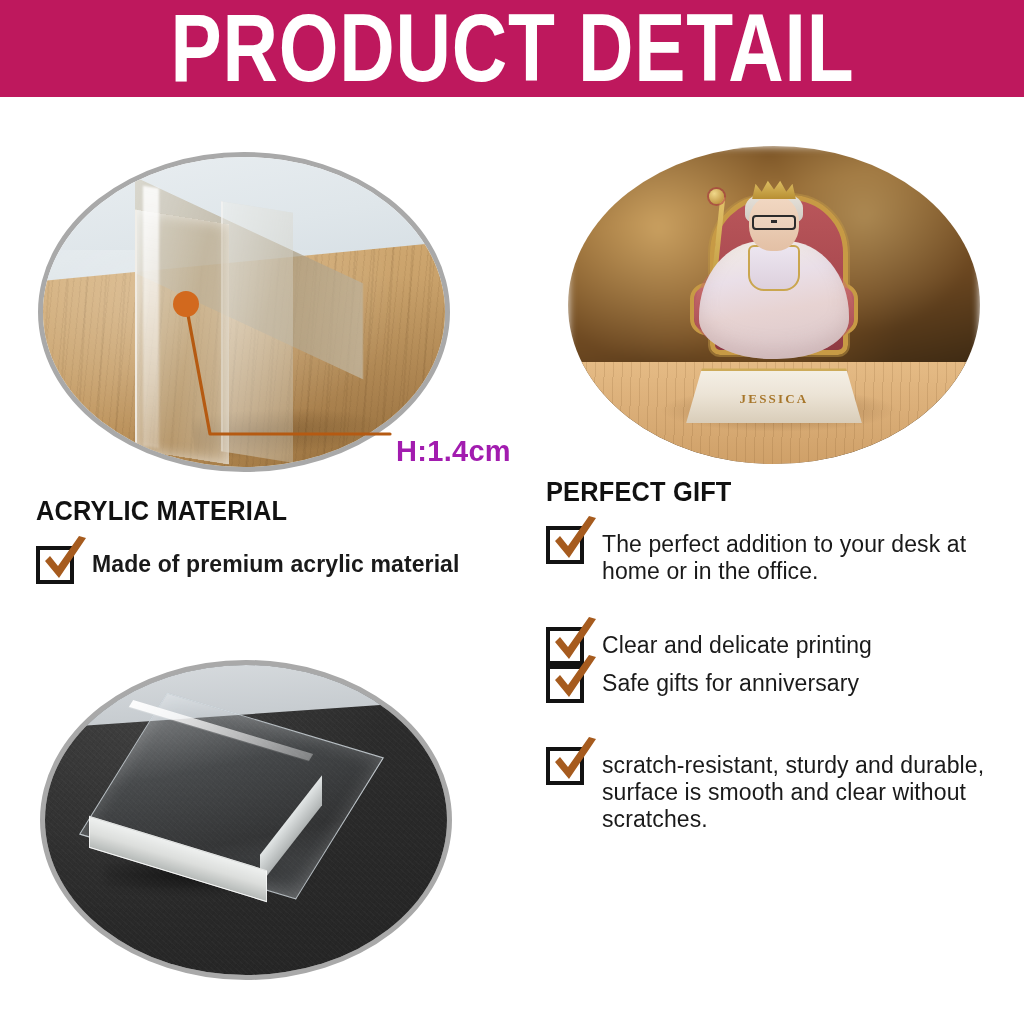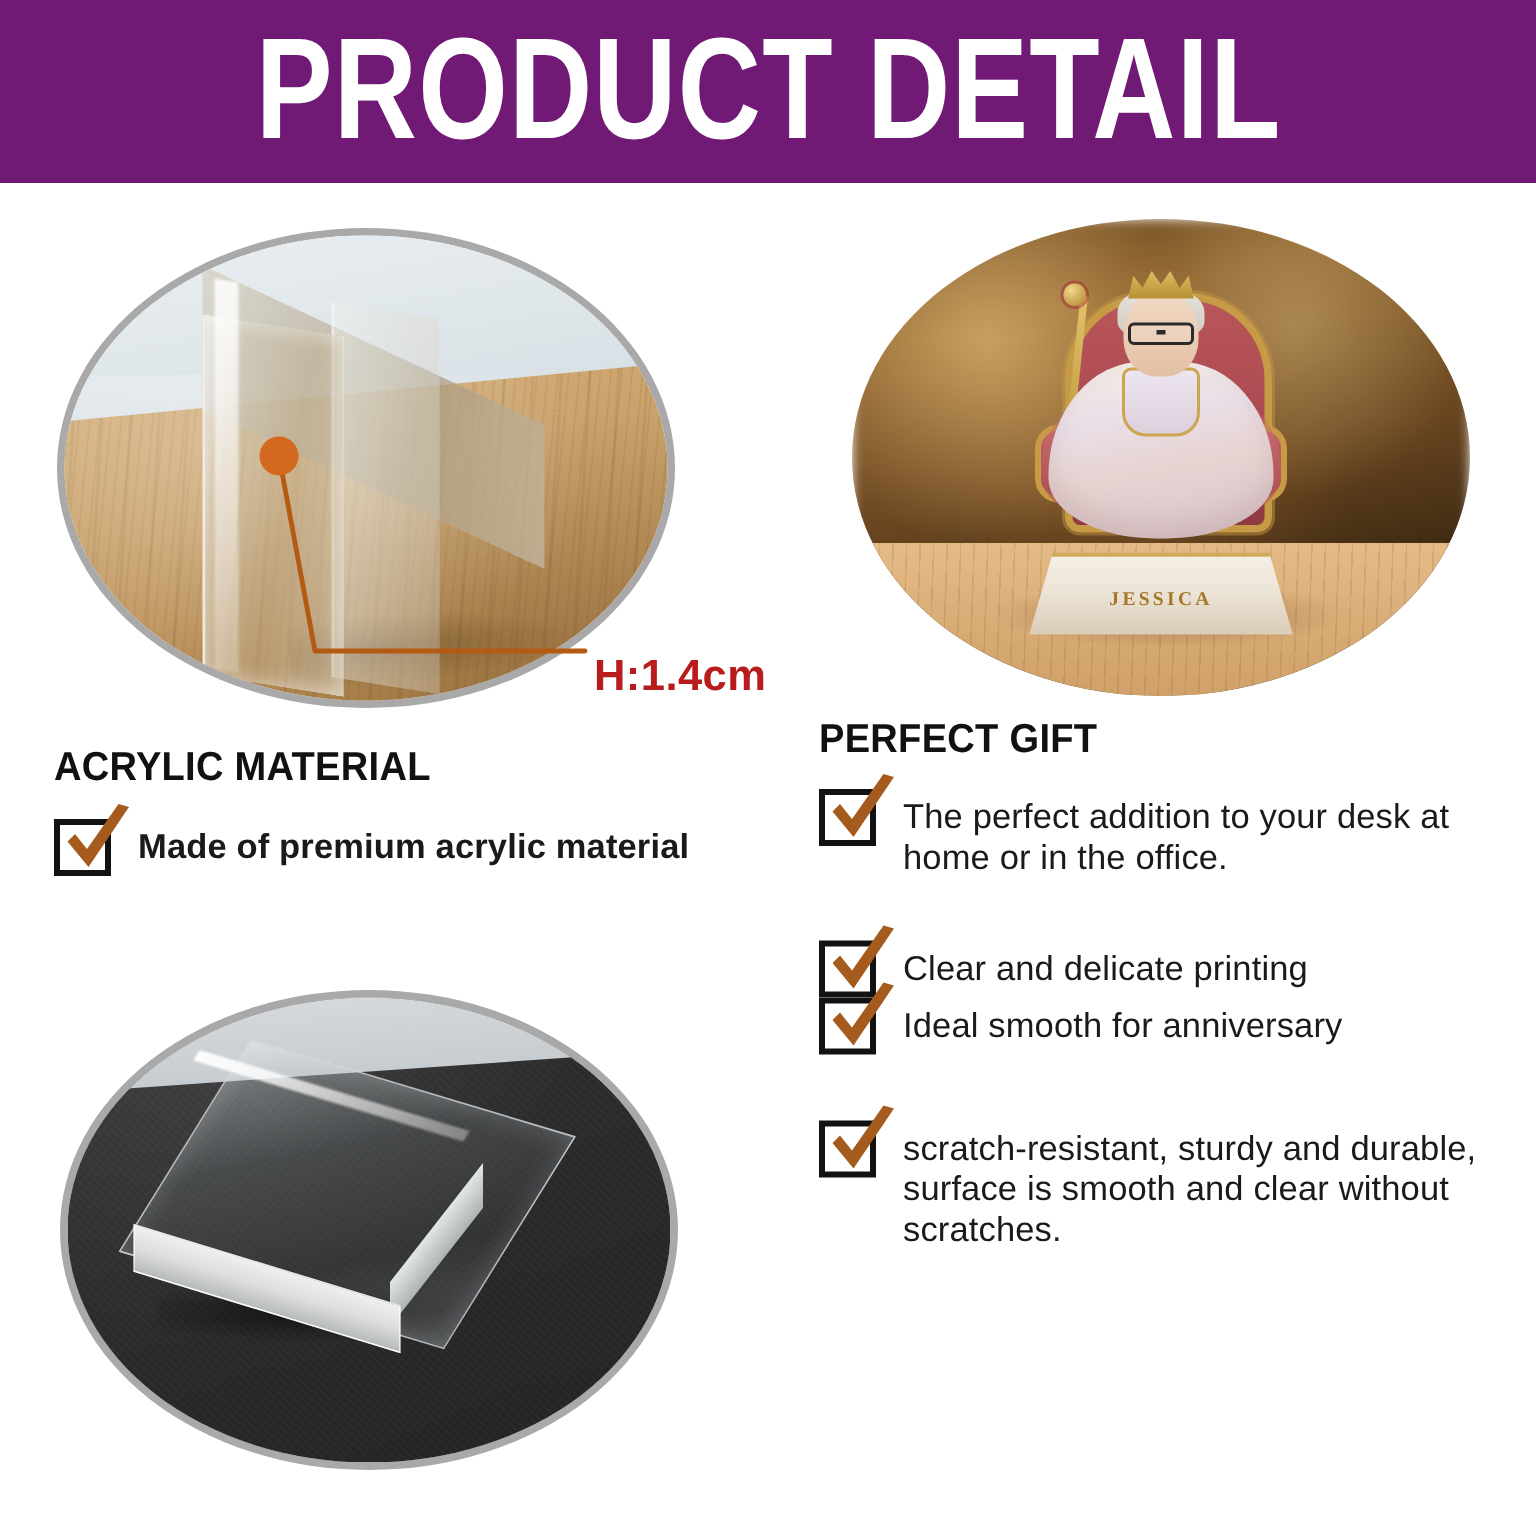--- a/index.html
+++ b/index.html
@@ -8,22 +8,22 @@
     width:1024px;height:1024px;
     background:#ffffff;
     font-family:"Liberation Sans", sans-serif;
     overflow:hidden;
     position:relative;
   }
   #page{position:relative;width:1024px;height:1024px;background:#fff;overflow:hidden;}
 
   
   .banner{
-    position:absolute;left:0;top:0;width:1024px;height:122px;
-    background:#701a75;
+    position:absolute;left:0;top:0;width:1024px;height:97px;
+    background:#be185d;
     display:flex;align-items:center;justify-content:center;
   }
   .banner-title{
     color:#ffffff;
     font-family:"Liberation Sans", sans-serif;
     font-weight:bold;
     font-size:96px;
     line-height:96px;
     letter-spacing:1px;
     transform:scaleX(0.80);
@@ -246,21 +246,21 @@
     position:absolute;left:60px;top:196px;width:210px;height:34px;
     background:radial-gradient(ellipse at 45% 40%, rgba(0,0,0,.55), rgba(0,0,0,0) 72%);
     filter:blur(3px);
   }
 
   
   .callout{position:absolute;left:150px;top:270px;width:380px;height:220px;pointer-events:none;}
   .callout svg{display:block;width:100%;height:100%;overflow:visible;}
   .callout-label{
     position:absolute;left:396px;top:435px;
-    color:#b91c1c;
+    color:#a21caf;
     font-weight:bold;font-size:29px;letter-spacing:.3px;
     white-space:nowrap;
   }
 
   
   .section-title{
     position:absolute;
     font-weight:bold;font-size:27px;color:#111111;
     letter-spacing:.2px;white-space:nowrap;
     transform:scaleX(0.94);transform-origin:left center;
@@ -387,21 +387,21 @@
       </span>
       <span class="feature-text">Clear and delicate printing</span>
     </div>
 
     <div class="feature-item" style="margin-bottom:44px;">
       <span class="checkbox">
         <svg class="tick" viewBox="0 0 52 50">
           <path d="M6 25 L20 42 L47 2 L40 0 L19 30 L11 20 Z" fill="#a65b1e"></path>
         </svg>
       </span>
-      <span class="feature-text">Ideal smooth for anniversary</span>
+      <span class="feature-text">Safe gifts for anniversary</span>
     </div>
 
     <div class="feature-item" style="margin-bottom:28px;">
       <span class="checkbox">
         <svg class="tick" viewBox="0 0 52 50">
           <path d="M6 25 L20 42 L47 2 L40 0 L19 30 L11 20 Z" fill="#a65b1e"></path>
         </svg>
       </span>
       <span class="feature-text">scratch-resistant, sturdy and durable, surface is smooth and clear without scratches.</span>
     </div>

